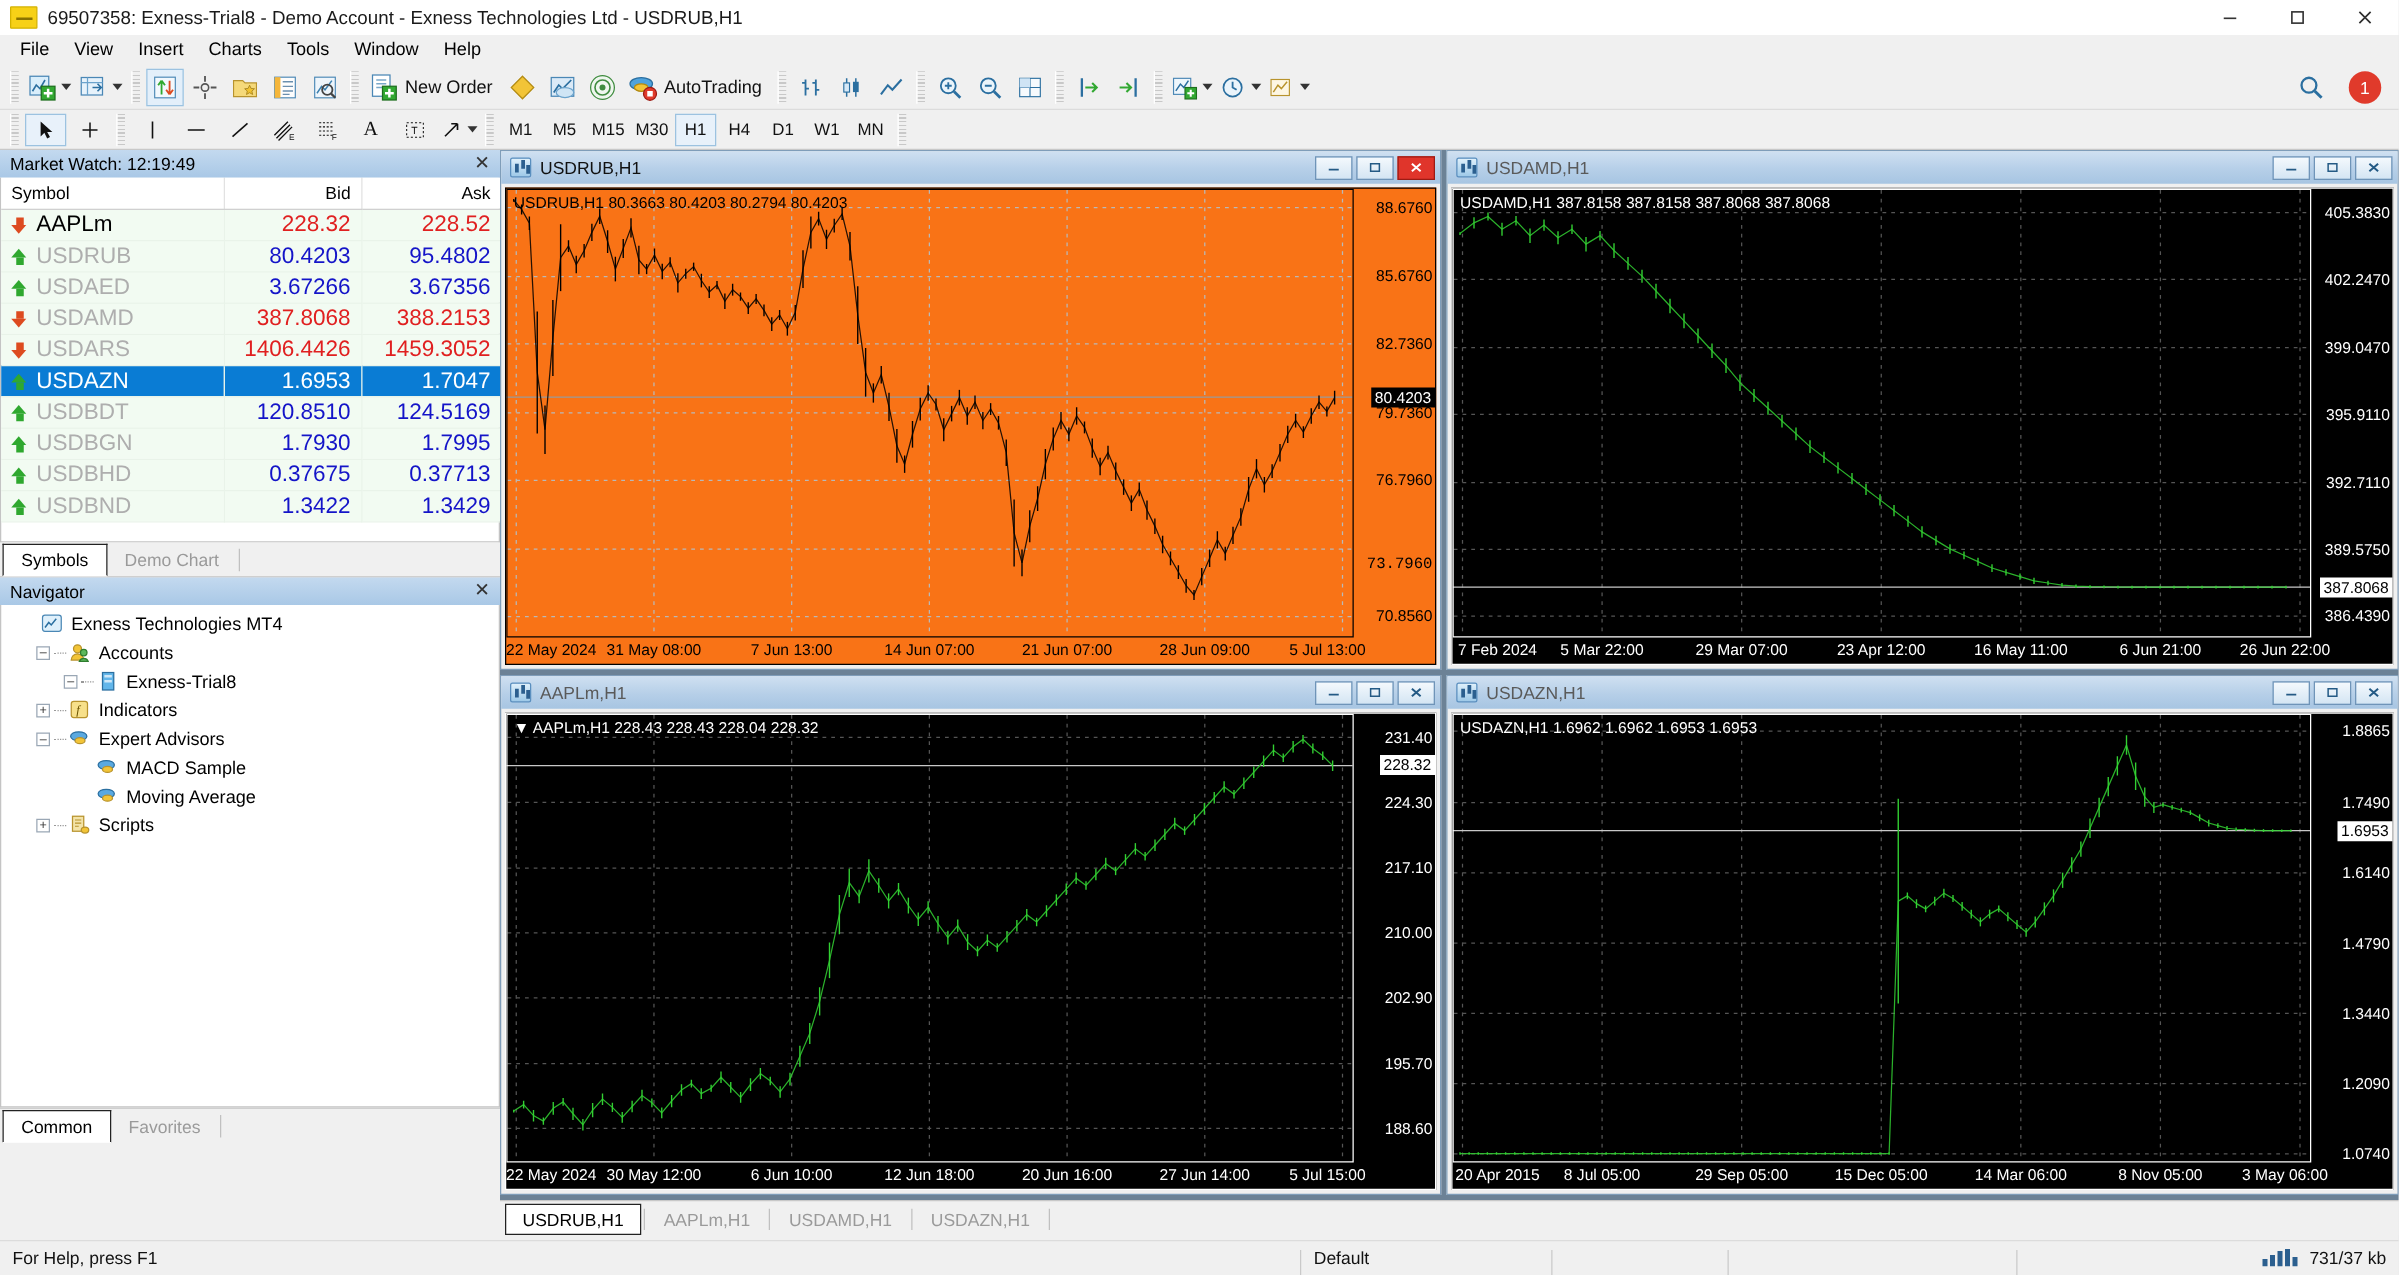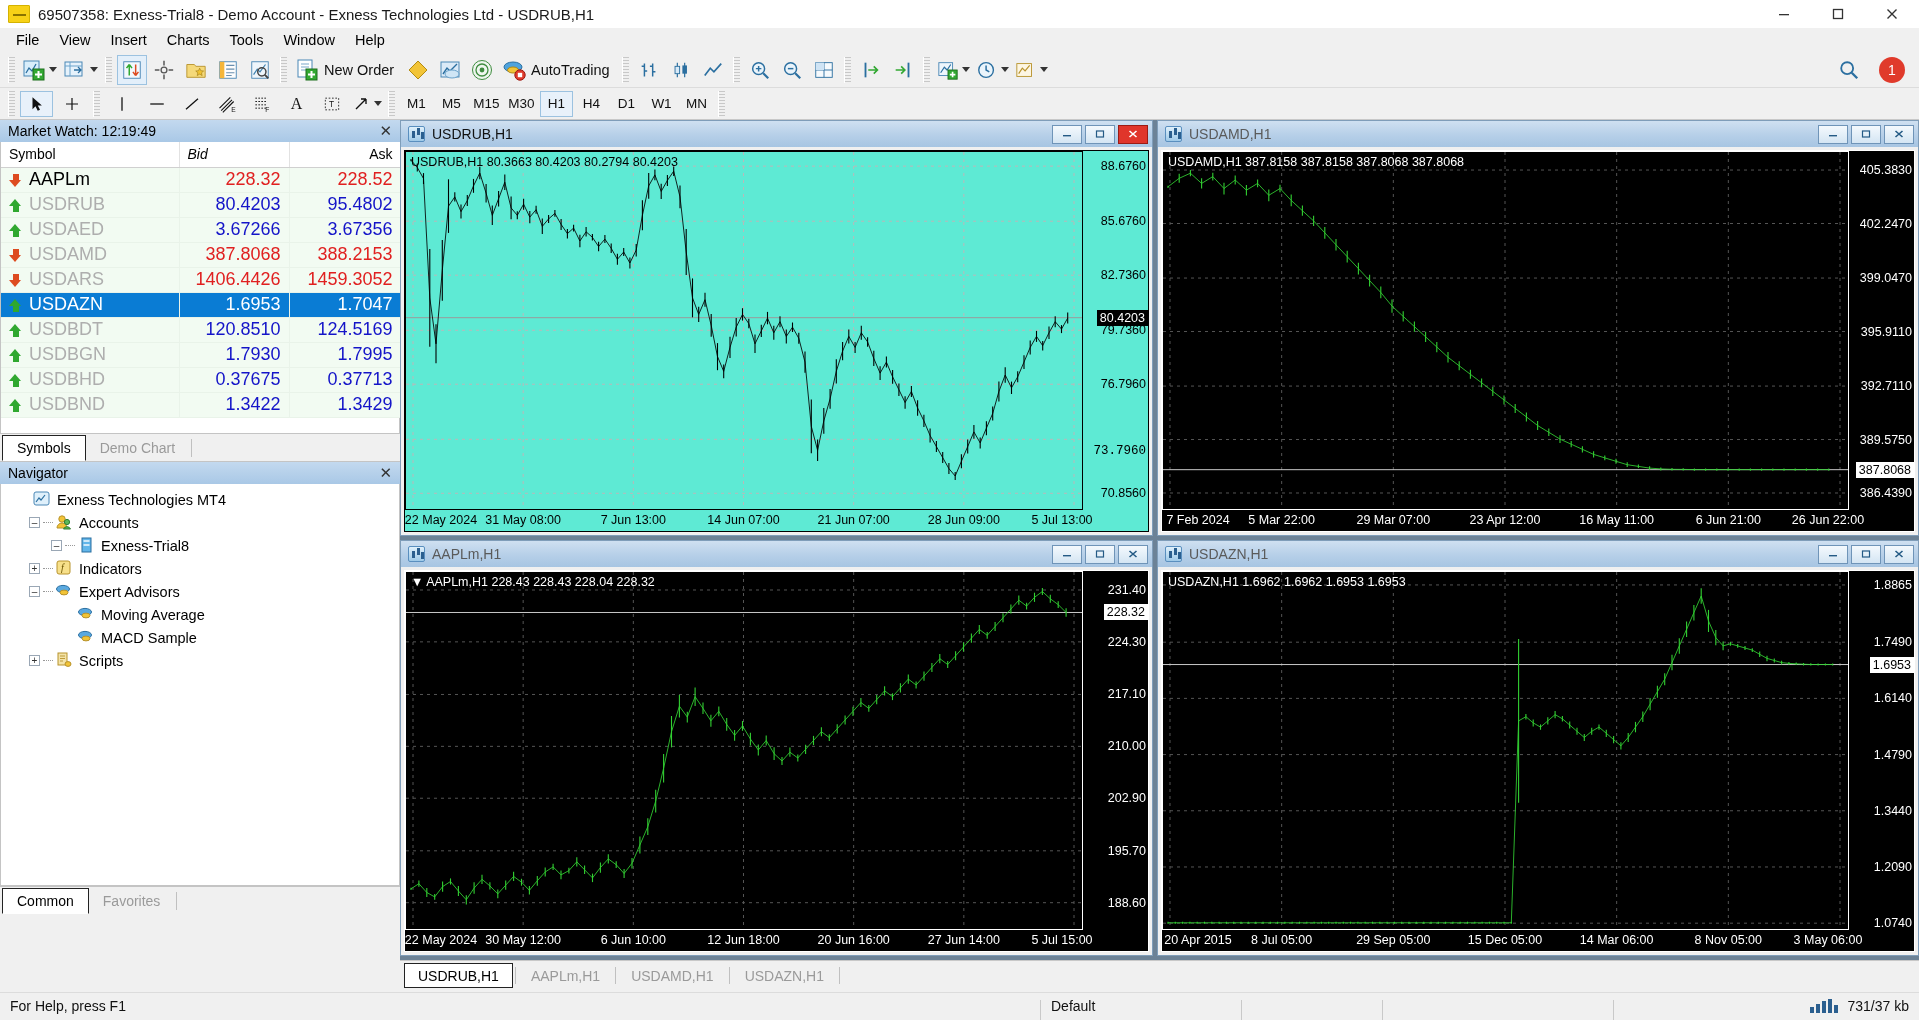--- a/index.html
+++ b/index.html
@@ -93,21 +93,21 @@
 
   
   .mw-wrap { background: #fff; height: 292px; border: 1px solid #c4c4c4; border-top: none; }
   table.mw { width: 100%; border-collapse: collapse; table-layout: fixed; }
   table.mw th {
     font-weight: normal; font-size: 14px; color: #000; background: #fff;
     border-bottom: 1px solid #d0d0d0; border-right: 1px solid #e2e2e2;
     height: 25px; padding: 0 8px;
   }
   table.mw th.sym { text-align: left; width: 178px; }
-  table.mw th.bid { text-align: left; width: 110px; font-style: italic; }
+  table.mw th.bid { text-align: right; width: 110px; }
   table.mw th.ask { text-align: right; width: 112px; }
   table.mw td {
     height: 25px; font-size: 18px; padding: 0 8px;
     border-bottom: 1px solid #e9f3e9; border-right: 1px solid #e9f3e9;
     background: #f2fbf2;
   }
   table.mw td.sym { text-align: left; color: #aeaeae; }
   table.mw td.num { text-align: right; }
   table.mw tr.up td.num { color: #1414c8; }
   table.mw tr.down td.num { color: #e02020; }
@@ -673,29 +673,29 @@
                 <ellipse cx="9" cy="9.5" rx="4" ry="2.4" fill="#f2c437" stroke="#b8932d"></ellipse>
               </svg></span>
             <span>Expert Advisors</span>
           </div>
           <div class="nav-row" style="padding-left: 50px;">
             <span style="width: 26px; flex: 0 0 auto;"></span>
             <span class="nav-ico"><svg width="18" height="16" viewBox="0 0 18 16">
                 <ellipse cx="8" cy="6" rx="6.5" ry="3.6" fill="#5aa9e0" stroke="#2b6fa0"></ellipse>
                 <ellipse cx="9" cy="9.5" rx="4" ry="2.4" fill="#f2c437" stroke="#b8932d"></ellipse>
               </svg></span>
-            <span>Moving Average</span>
+            <span>MACD Sample</span>
           </div>
           <div class="nav-row" style="padding-left: 50px;">
             <span style="width: 26px; flex: 0 0 auto;"></span>
             <span class="nav-ico"><svg width="18" height="16" viewBox="0 0 18 16">
                 <ellipse cx="8" cy="6" rx="6.5" ry="3.6" fill="#5aa9e0" stroke="#2b6fa0"></ellipse>
                 <ellipse cx="9" cy="9.5" rx="4" ry="2.4" fill="#f2c437" stroke="#b8932d"></ellipse>
               </svg></span>
-            <span>MACD Sample</span>
+            <span>Moving Average</span>
           </div>
           <div class="nav-row" style="padding-left: 28px;">
             <span class="nav-expander">+</span>
             <span class="nav-dots"></span>
             <span class="nav-ico"><svg width="18" height="16" viewBox="0 0 18 16">
                 <rect x="3" y="1" width="9" height="12" fill="#f3e3a8" stroke="#b8932d"></rect>
                 <path d="M5 4 h5 M5 6.5 h5 M5 9 h3" stroke="#b8932d" stroke-width=".9"></path>
                 <ellipse cx="13" cy="12" rx="3" ry="2.4" fill="#f2c437" stroke="#b8932d"></ellipse>
               </svg></span>
             <span>Scripts</span>
@@ -727,21 +727,21 @@
               </svg>
           </span>
           <span class="cw-btn red">
             <svg width="14" height="10" viewBox="0 0 14 10">
                 <path d="M3.5 2 L10.5 8 M10.5 2 L3.5 8" stroke="#fff" stroke-width="1.6"></path>
               </svg>
           </span>
         </span>
       </div>
       <div class="cw-body">
-        <div class="chart-canvas" id="cv-usdrub" style="background: #5eead4; border: 1px solid rgb(0, 0, 0); position: absolute;">
+        <div class="chart-canvas" id="cv-usdrub" style="background: #f97316; border: 1px solid rgb(0, 0, 0); position: absolute;">
             <svg width="745" height="382" style="position: absolute; left: 0px; top: 0px;">
               <line x1="1" x2="677" y1="15.127794871794833" y2="15.127794871794833" stroke="#b9b9b9" stroke-dasharray="3 4" stroke-width="1"></line>
               <line x1="1" x2="677" y1="70.20471794871793" y2="70.20471794871793" stroke="#b9b9b9" stroke-dasharray="3 4" stroke-width="1"></line>
               <line x1="1" x2="677" y1="124.1801025641025" y2="124.1801025641025" stroke="#b9b9b9" stroke-dasharray="3 4" stroke-width="1"></line>
               <line x1="1" x2="677" y1="179.25702564102556" y2="179.25702564102556" stroke="#b9b9b9" stroke-dasharray="3 4" stroke-width="1"></line>
               <line x1="1" x2="677" y1="233.23241025641013" y2="233.23241025641013" stroke="#b9b9b9" stroke-dasharray="3 4" stroke-width="1"></line>
               <line x1="1" x2="677" y1="288.3093333333332" y2="288.3093333333332" stroke="#b9b9b9" stroke-dasharray="3 4" stroke-width="1"></line>
               <line x1="1" x2="677" y1="342.284717948718" y2="342.284717948718" stroke="#b9b9b9" stroke-dasharray="3 4" stroke-width="1"></line>
               <line x1="8" x2="8" y1="1" y2="358" stroke="#b9b9b9" stroke-dasharray="3 4" stroke-width="1"></line>
               <line x1="118.16666666666666" x2="118.16666666666666" y1="1" y2="358" stroke="#b9b9b9" stroke-dasharray="3 4" stroke-width="1"></line>

